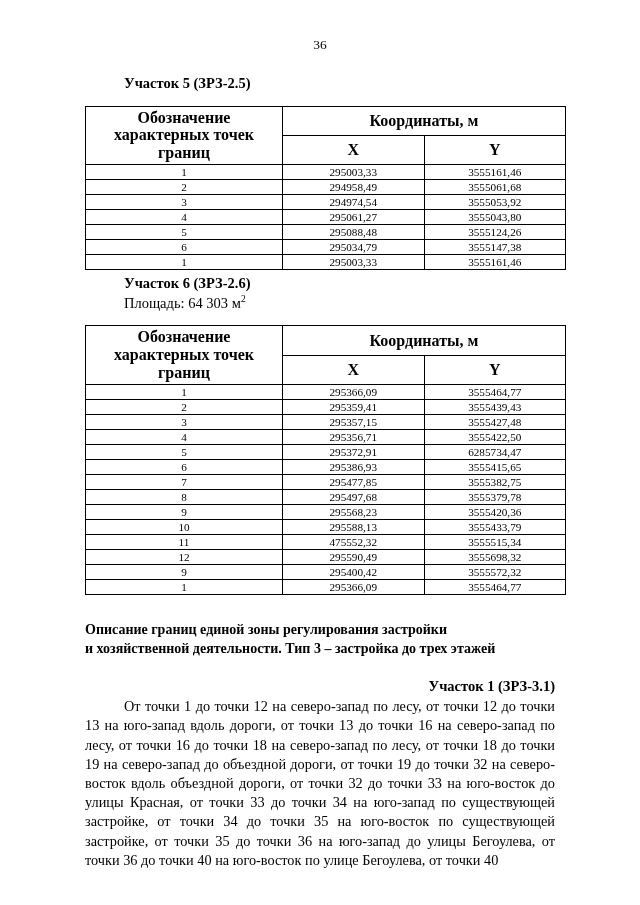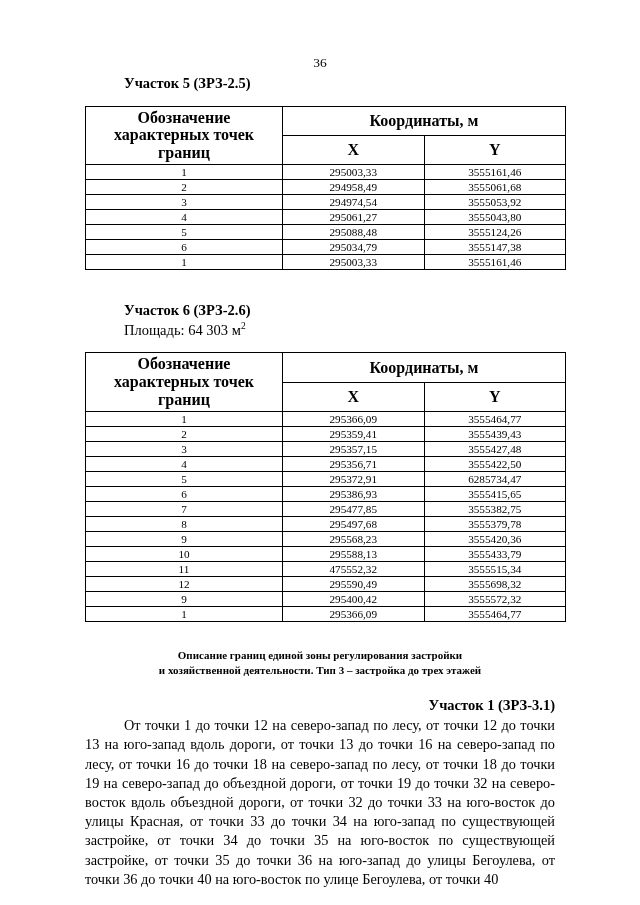--- a/index.html
+++ b/index.html
@@ -20,21 +20,21 @@
     position: relative;
     width: 640px;
     height: 905px;
     box-sizing: border-box;
     background: #ffffff;
     overflow: hidden;
   }
 
   .page-number {
     position: absolute;
-    top: 56px;
+    top: 38px;
     left: 0;
     width: 640px;
     text-align: center;
     font-size: 13.5px;
     line-height: 1;
   }
 
   .content {
     position: absolute;
     top: 74px;
@@ -95,23 +95,22 @@
     font-size: 12.6px;
     padding: 1px 0 2px;
   }
   td.c-num { width: 192px; }
   td.c-x   { width: 139px; }
   td.c-y   { width: 139px; }
 
   
   .center-heading {
     margin: 26px 0 0 0;
-    text-align: center;
-    font-weight: bold;
-    font-size: 11px;
+    font-weight: bold;
+    font-size: 14px;
     line-height: 1.33;
   }
   .center-heading .l2 { display: block; }
 
   
   .sub-title {
     font-weight: bold;
     font-size: 14.5px;
     line-height: 1.3;
     margin: 19px 0 0 39px;
@@ -184,21 +183,21 @@
             </tr>
           <tr>
               <td class="c-num">1</td>
               <td class="c-x">295003,33</td>
               <td class="c-y">3555161,46</td>
             </tr>
         </tbody>
       </table>
     </div>
 
-    <div style="margin-top:31px;font-family:Liberation Serif, serif;">
+    <div style="margin-top:4px;font-family:Liberation Serif, serif;">
       <div class="section-title">Участок 6 (ЗРЗ-2.6)</div>
       <div class="section-area"><span>Площадь:</span> <span>64 303</span> <span>м</span><span class="sup">2</span></div>
 
       <table class="coords">
         <thead>
           <tr>
             <th class="col-desig" rowspan="2">Обозначение характерных точек границ</th>
             <th class="col-coords" colspan="2">Координаты, м</th>
           </tr>
           <tr>

